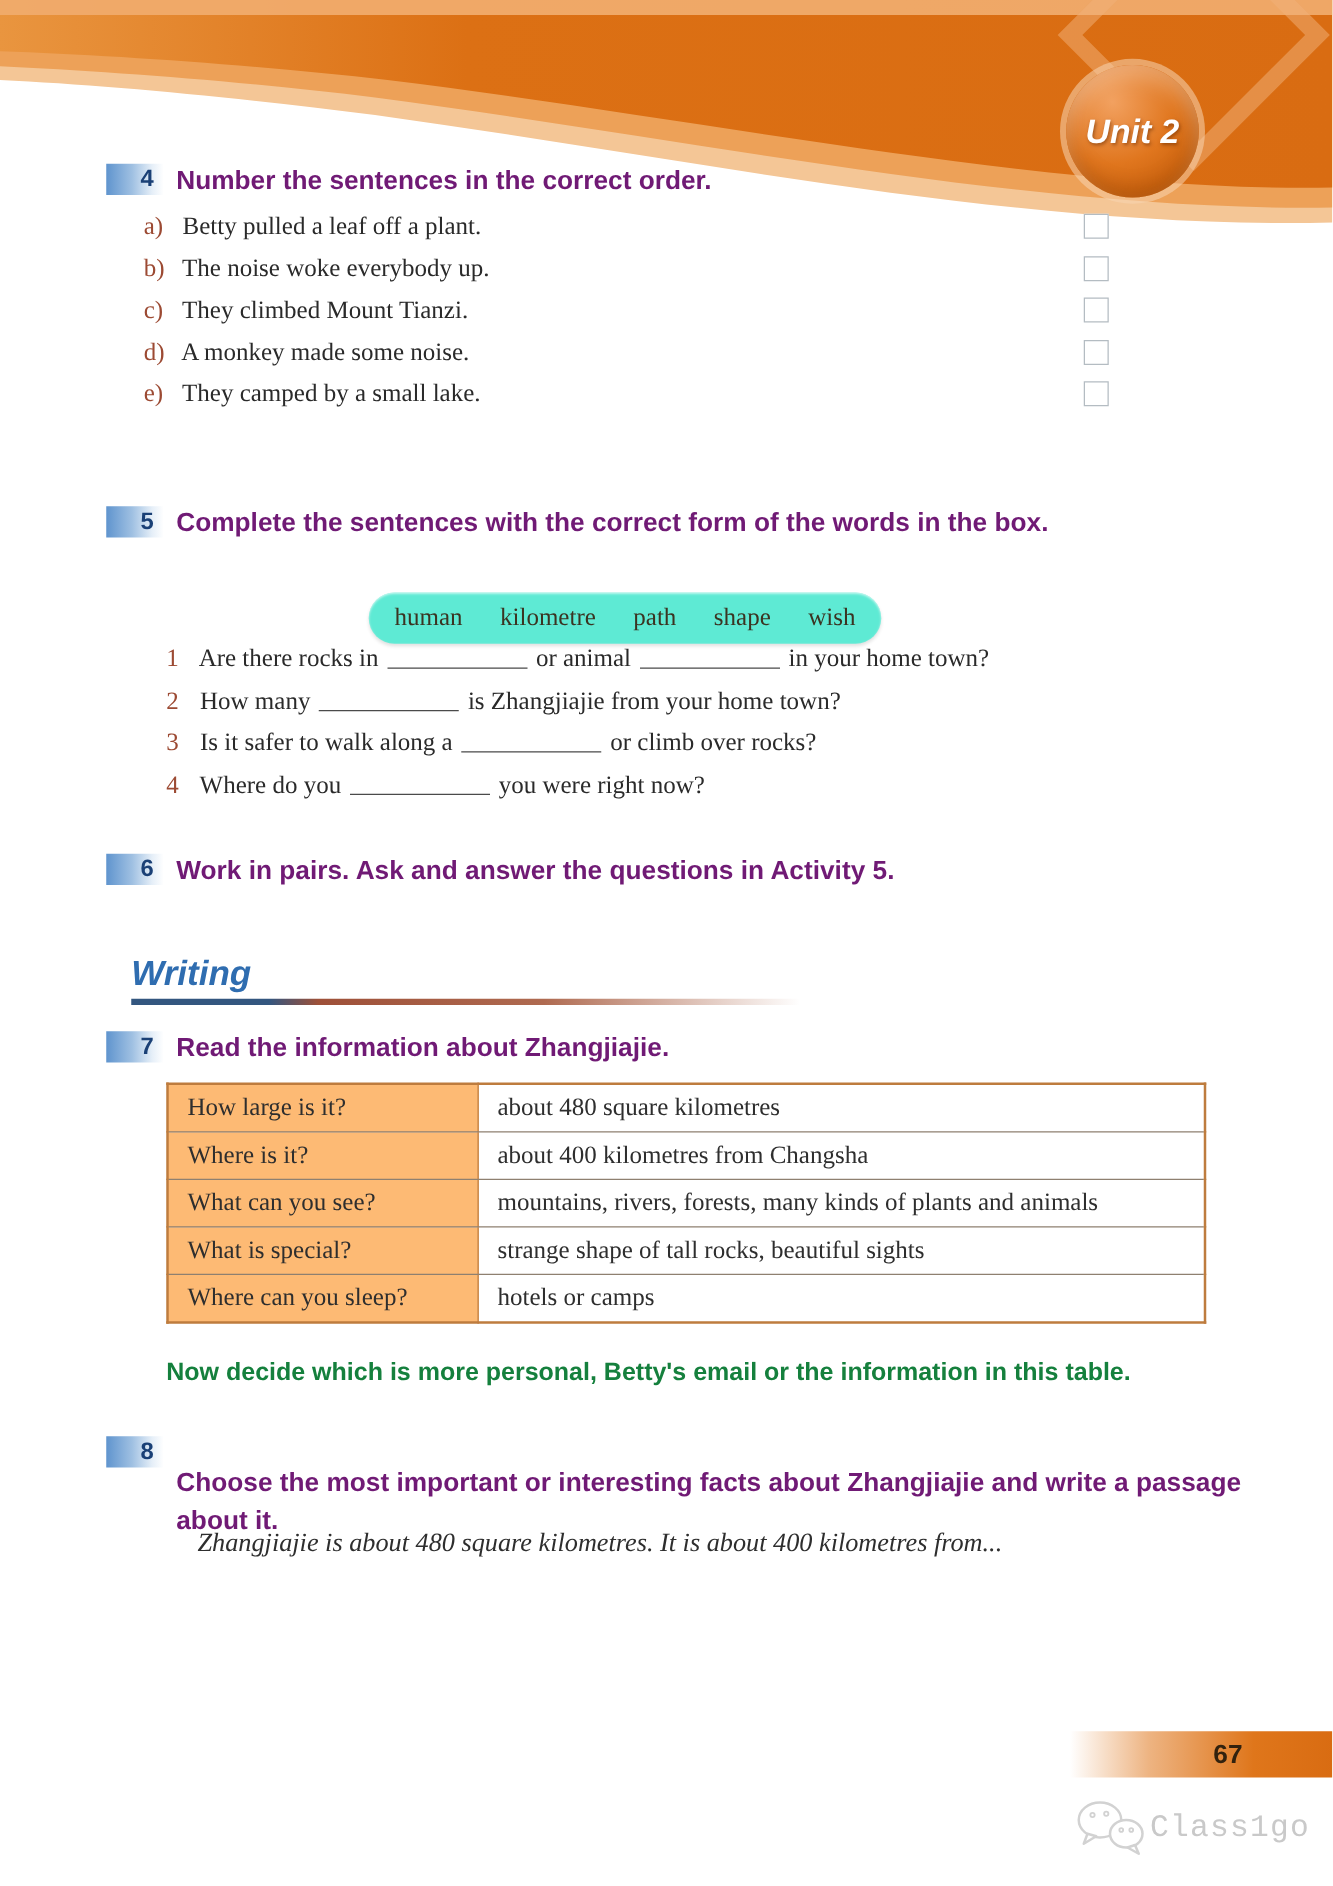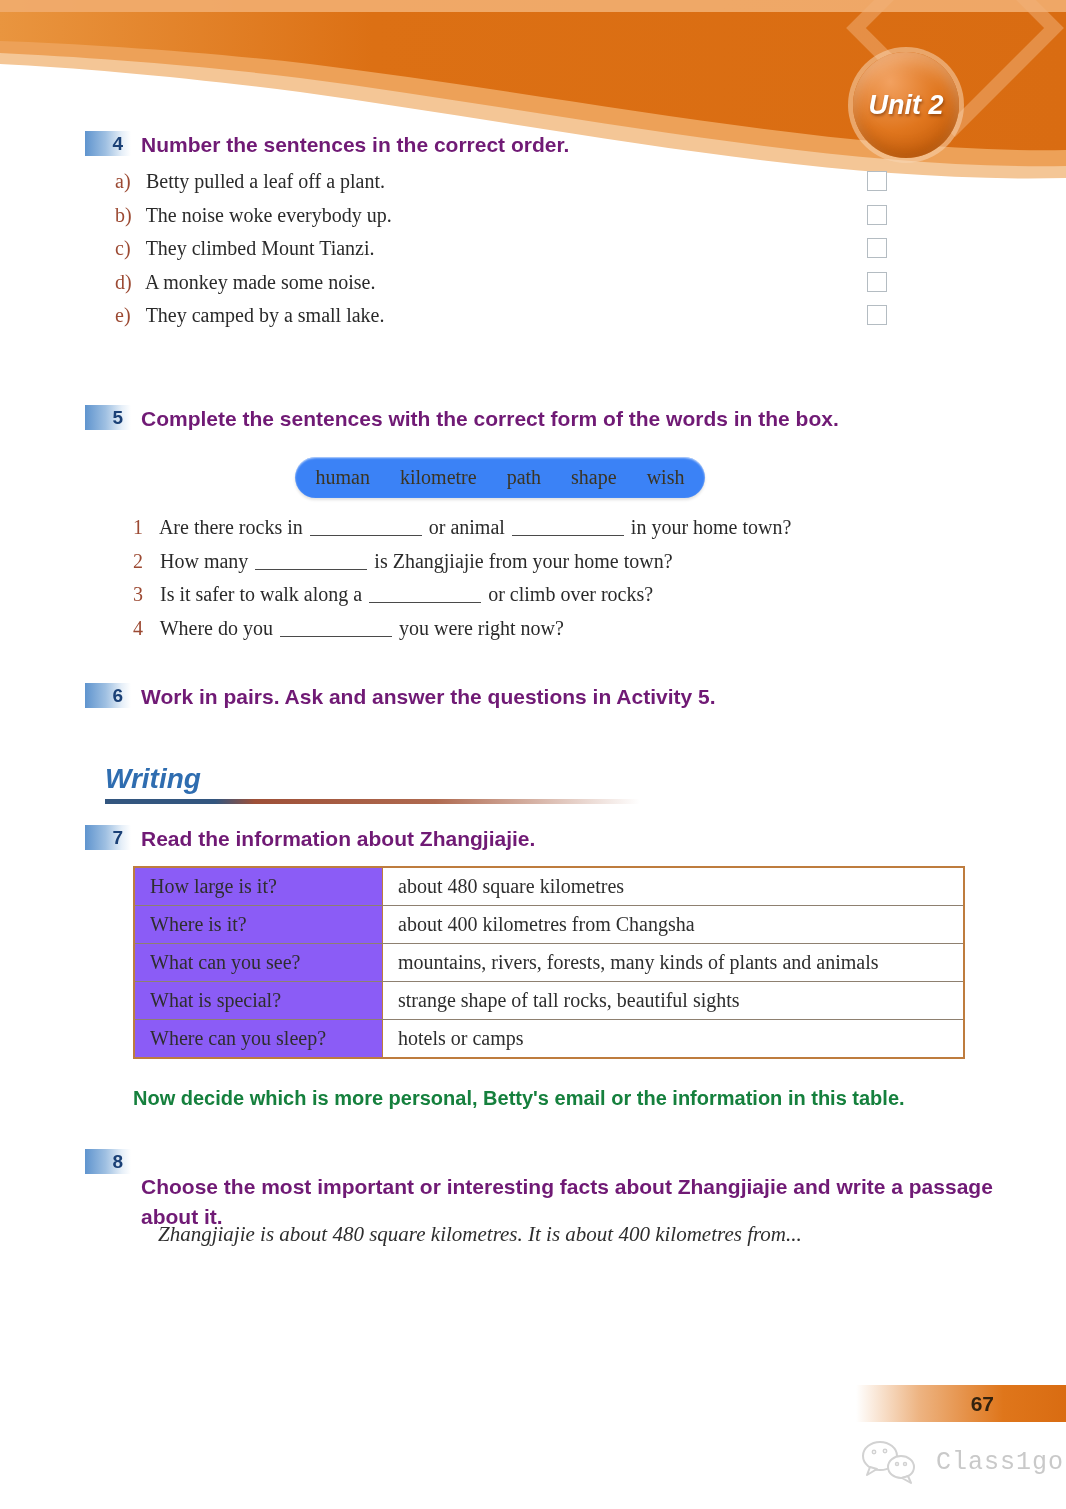--- a/index.html
+++ b/index.html
@@ -37,22 +37,22 @@
   .sent-list { position:absolute; left:115px; top:170px; width:792px; }
   .sent-row { position:relative; height:33.6px; font-size:20px; color:#2a2a2a; }
   .sent-letter { display:inline-block; min-width:26px; color:#9C4A33; }
   .checkbox {
     position:absolute; left:752px; top:1px; width:20px; height:20px;
     border:1.5px solid #b4bcc2; background:#fff; box-sizing:border-box;
   }
 
   
   .word-box {
-    position:absolute; left:295px; top:457px; width:410px; height:41px; border-radius:21px;
-    background:#3b82f6; box-shadow: 0 2px 3px rgba(0,0,0,0.12), inset 0 1px 2px rgba(255,255,255,0.7);
+    position:absolute; left:295px; top:474px; width:410px; height:41px; border-radius:21px;
+    background:#5eead4; box-shadow: 0 2px 3px rgba(0,0,0,0.12), inset 0 1px 2px rgba(255,255,255,0.7);
     display:flex; align-items:center; justify-content:center; gap:30px;
     font-size:20px; color:#3b3422;
   }
   .q-list { position:absolute; left:133px; top:516px; width:830px; }
   .q-row { height:33.7px; font-size:20px; color:#2a2a2a; white-space:nowrap; }
   .q-num { display:inline-block; min-width:22px; color:#9C4A33; }
   .blank {
     display:inline-block; width:112px; height:4px; border-bottom:1.8px solid #4a4a4a;
     vertical-align:-2px; margin:0 7px;
   }
@@ -66,41 +66,41 @@
     position:absolute; left:105px; top:799px; width:535px; height:5px;
     background: linear-gradient(to right, #33567F 0px, #33567F 110px, #9E5038 150px, #AF6A50 330px, rgba(175,106,80,0) 100%);
   }
 
   
   .info-table {
     position:absolute; left:133px; top:866px; width:832px;
     border-collapse:collapse; font-size:20px; color:#2e2e2e;
   }
   .info-table td { border-top:1px solid #8E8070; border-bottom:1px solid #8E8070; padding:7px 10px 7px 15px; }
-  .info-table tr td:first-child { width:222px; background:#8b5cf6; border-right:1.5px solid #BE7C3E; }
+  .info-table tr td:first-child { width:222px; background:#fdba74; border-right:1.5px solid #BE7C3E; }
   .info-table { border:2px solid #BE7C3E; }
 
   .note {
     position:absolute; left:133px; top:1087px; width:860px;
     font-family:"Liberation Sans", sans-serif; font-weight:bold; font-size:20px; color:#15803d;
   }
 
   .example {
     position:absolute; left:158px; top:1222px; font-style:italic; font-size:21px; color:#2e2e2e;
   }
 
   
   .page-bar {
     position:absolute; left:856px; top:1385px; width:210px; height:37px;
     background: linear-gradient(to right, rgba(223,118,27,0) 0%, rgba(223,118,27,0.55) 30%, #DF761B 70%, #D96C12 100%);
     text-align:right; box-sizing:border-box; padding-right:72px;
     font-family:"Liberation Sans", sans-serif; font-weight:bold; font-size:21px; line-height:37px; color:#33220E;
   }
   .watermark {
-    position:absolute; left:858px; top:1437px; display:flex; align-items:center; gap:16px;
+    position:absolute; left:858px; top:1437px; display:flex; align-items:center; gap:0;
     color:#c9c9c9; font-family:"Liberation Mono", monospace; font-size:25px; letter-spacing:1px;
   }
 </style>
 </head>
 <body>
 
 <div id="page">
 
   <svg class="header-art" viewBox="0 0 1066 185" xmlns="http://www.w3.org/2000/svg">
     <defs>

